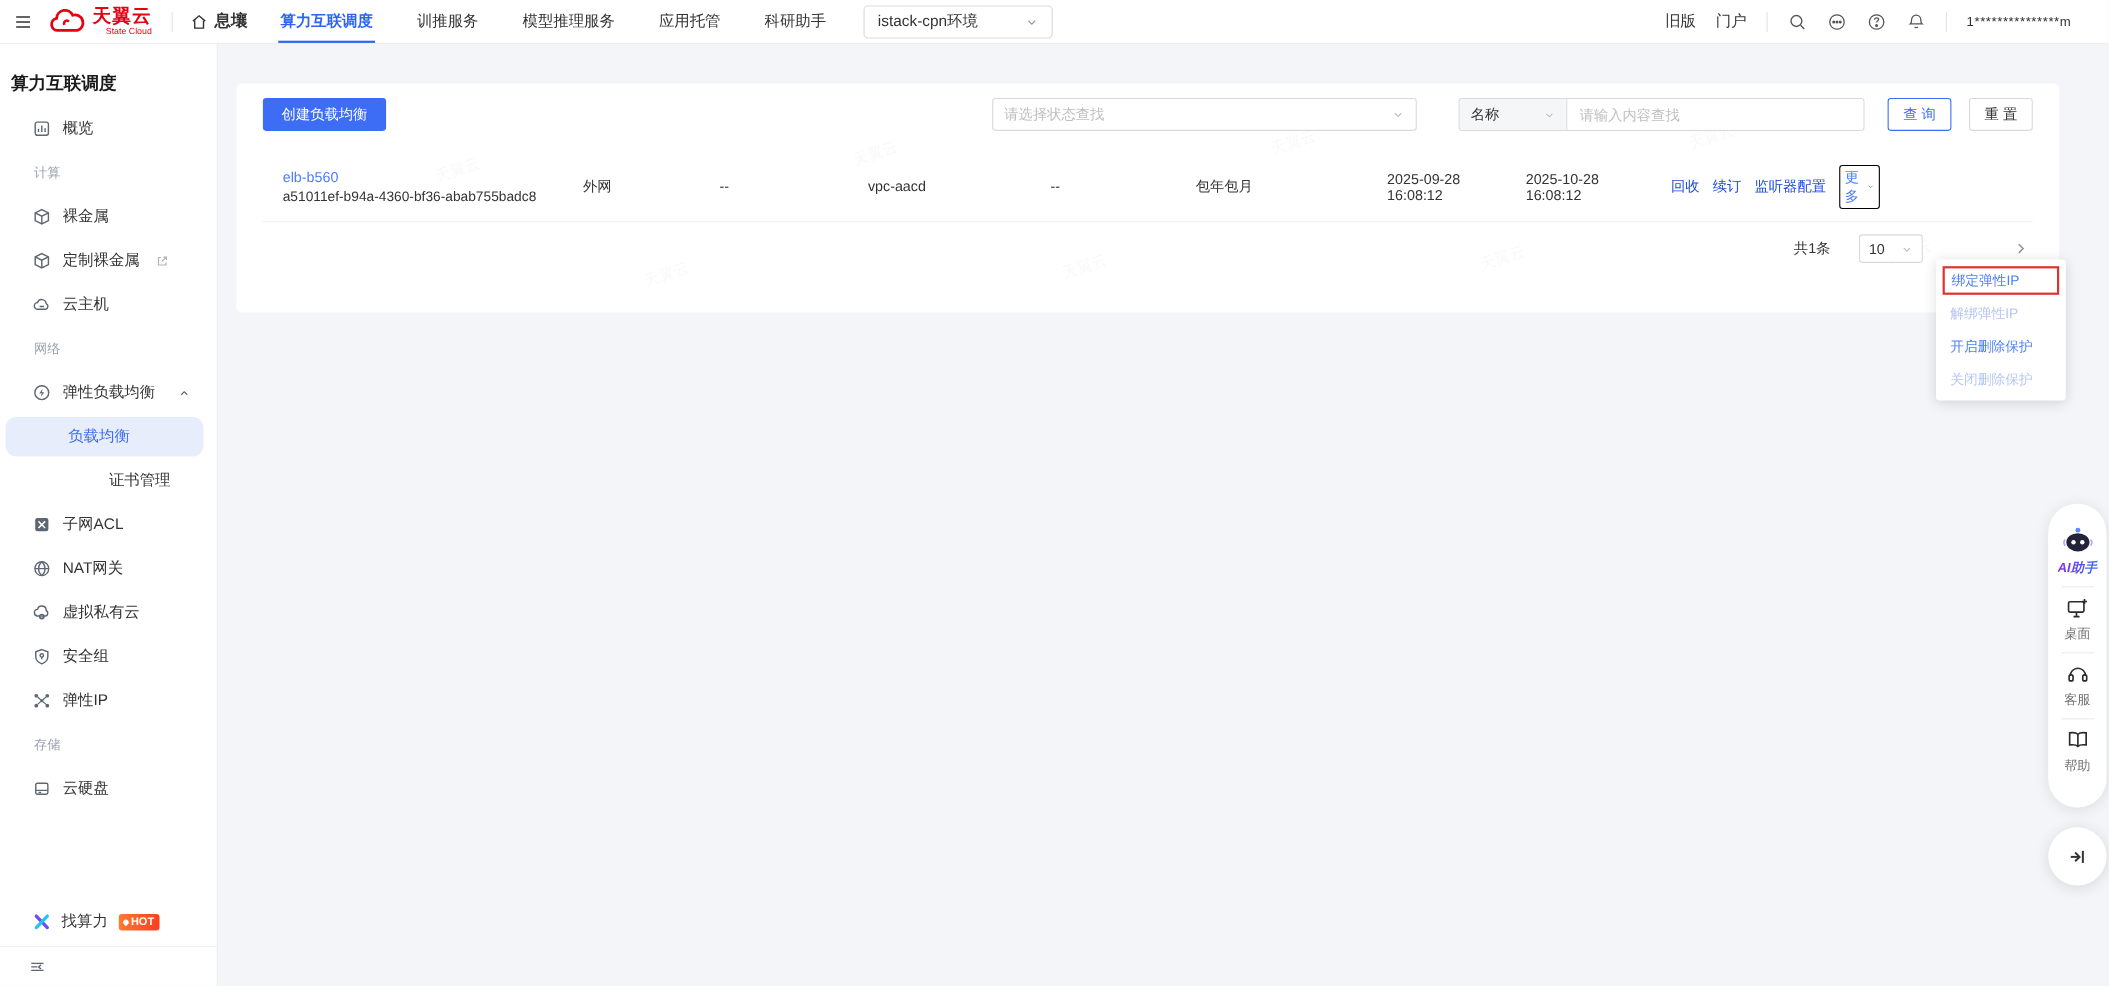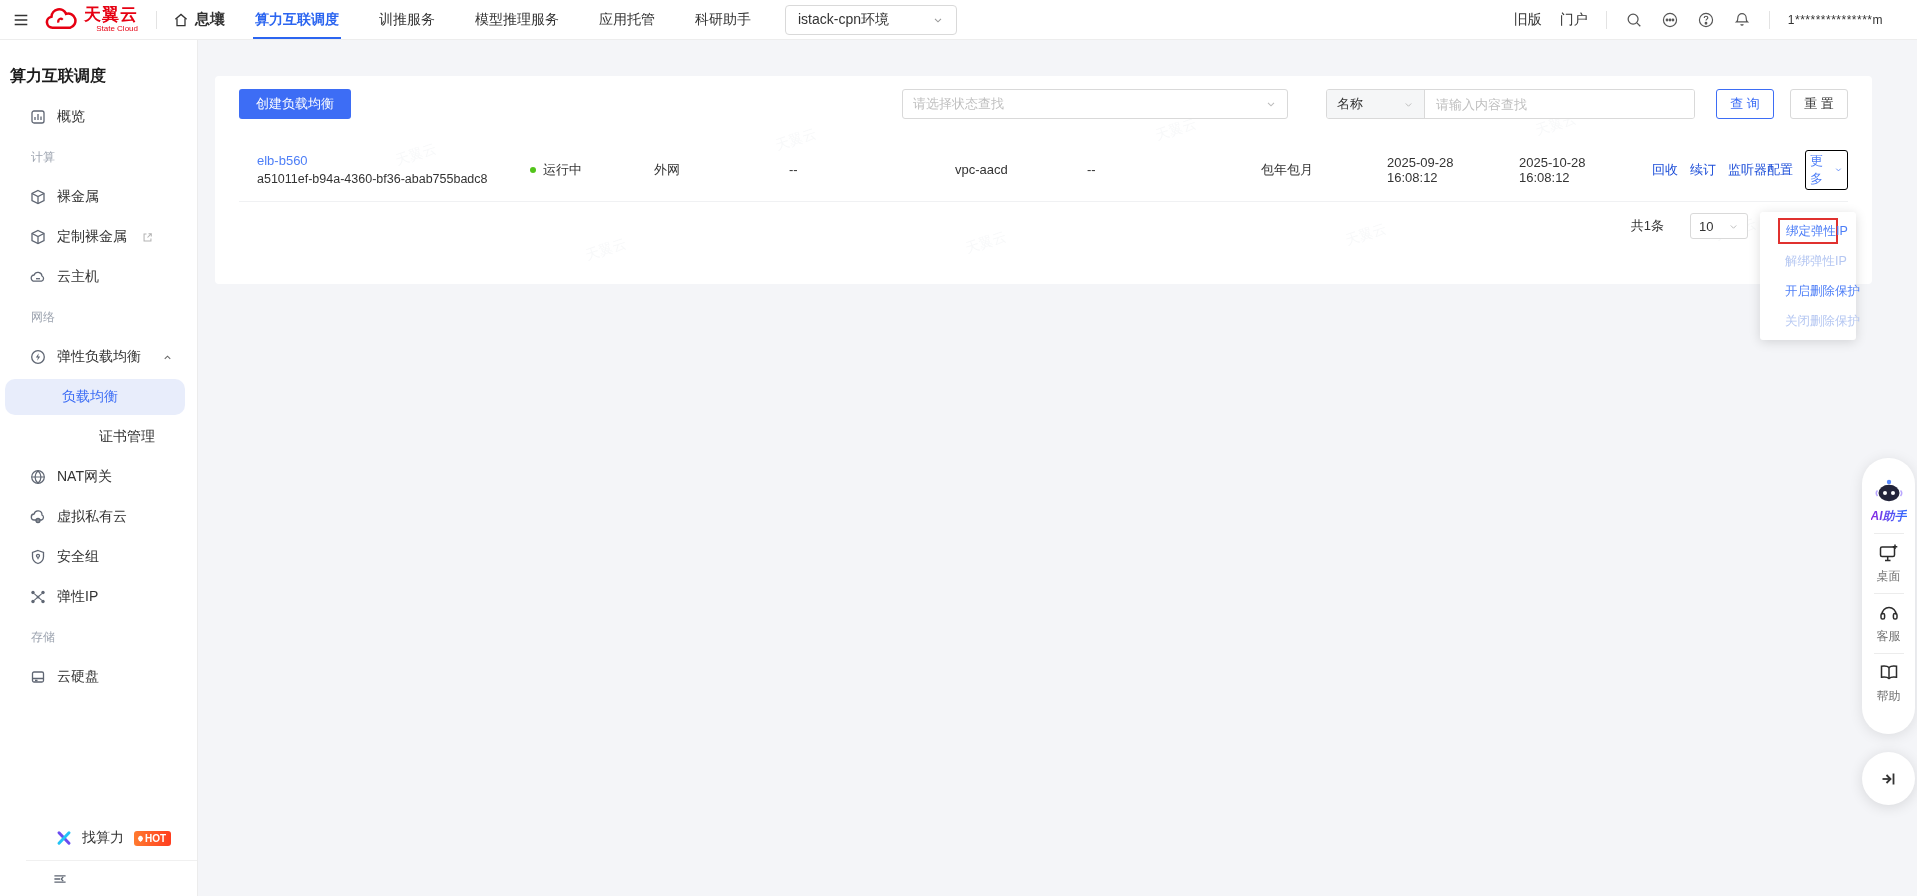--- a/index.html
+++ b/index.html
@@ -39,21 +39,21 @@
            font-size:12px; color:#9ca3af; }
   .s-item { height:40px; display:flex; align-items:center; padding-left:30px; gap:11px;
             font-size:14px; color:#333; cursor:pointer; }
   .s-ic { display:flex; align-items:center; width:16px; }
   .s-item .chev-up { margin-left:auto; margin-right:24px; display:flex; }
   .s-sub { height:40px; display:flex; align-items:center; padding-left:57px;
            font-size:14px; color:#333; cursor:pointer;margin-left:42px; }
   .s-sub.active { height:36px; margin:2px 12px 2px 5px; 
                   background:#e8edfb; color:#3d6df5; border-radius:10px; }
   .ext { margin-left:4px; display:flex; }
-  .sb-bottom { position:absolute; left:0; right:0; bottom:0;padding-left:26px; }
+  .sb-bottom { position:absolute; left:0; right:0; bottom:0; }
   .sb-find { height:44px; display:flex; align-items:center; gap:10px; padding-left:30px;
              font-size:14px; cursor:pointer; }
   .hot { background:linear-gradient(90deg,#ff7a2f,#ff3d1f); color:#fff; font-size:10px;
          font-weight:bold; border-radius:3px; padding:2px 5px 2px 4px; display:inline-flex;
          align-items:center; gap:2px; }
   .hot .drop { width:5px; height:5px; background:#fff; border-radius:50% 50% 50% 0;
                transform:rotate(-45deg); display:inline-block; }
   .sb-collapse { border-top:1px solid #f0f0f0; height:36px; display:flex; align-items:center;
                  padding-left:26px; cursor:pointer; }
 
@@ -110,22 +110,22 @@
 
   .pager { display:flex; align-items:center; justify-content:flex-end; height:48px;
            padding-right:4px; position:relative; z-index:1; }
   .pager-total { font-size:13px; color:#333; }
   .psize { margin-left:26px; width:58px; height:26px; border:1px solid #d9d9d9; border-radius:3px;
            display:flex; align-items:center; justify-content:space-between; padding:0 8px;
            font-size:13px; cursor:pointer; background:#fff; }
   .pnext { margin-left:82px; display:flex; align-items:center; cursor:pointer; }
 
   
-  .menu { position:absolute; left:1760px; top:212px; width:96px; background:#fff;
-          border-radius:3px; box-shadow:0 2px 12px rgba(0,0,0,.14); padding:4px 16px; z-index:60; }
+  .menu { position:absolute; left:1760px; top:236px; width:118px; background:#fff;
+          border-radius:3px; box-shadow:0 2px 12px rgba(0,0,0,.14); padding:4px 4px; z-index:60; }
   .menu-item { height:30px; line-height:30px; padding:0 9px; font-size:12.5px; color:#4d7ef7;
                cursor:pointer; white-space:nowrap; }
   .menu-item.disabled { color:#b5c7f2; cursor:default; }
   .menu-item.highlight { height:26px; line-height:22px; margin:2px 2px;
                          border:2px solid #e0312f; padding:0 6px; }
 
   
   .float-bar { position:absolute; left:1862px; top:458px; width:53px; height:276px;
                background:#fff; border-radius:26px; box-shadow:0 2px 14px rgba(0,0,0,.1);
                display:flex; flex-direction:column; align-items:center; padding-top:12px; z-index:70; }
@@ -280,20 +280,29 @@
     <span class="chev-up">
       <svg width="11" height="11" viewBox="0 0 16 16" fill="none" stroke="#666" stroke-width="1.5">
           <path d="M4 10 8 6l4 4"></path>
         </svg>
     </span>
   </div>
 
   <div class="s-sub active">负载均衡</div>
   <div class="s-sub">证书管理</div>
 
+  <div class="s-item">
+    <span class="s-ic">
+      <svg width="16" height="16" viewBox="0 0 16 16">
+          <rect x="2" y="2" width="12" height="12" rx="2" fill="#5f6673"></rect>
+          <path d="M5 5l6 6M11 5 5 11" stroke="#fff" stroke-width="1.4"></path>
+        </svg>
+    </span>
+    <span>子网ACL</span>
+  </div>
 
   <div class="s-item">
     <span class="s-ic">
       <svg width="16" height="16" viewBox="0 0 16 16" fill="none" stroke="#5f6673" stroke-width="1.2">
           <circle cx="8" cy="8" r="6.3"></circle>
           <path d="M1.7 8h12.6M8 1.7c-4 3.8-4 8.8 0 12.6M8 1.7c4 3.8 4 8.8 0 12.6"></path>
         </svg>
     </span>
     <span>NAT网关</span>
   </div>
@@ -399,24 +408,20 @@
       </div>
       <button class="btn-outline-blue">查 询</button>
       <button class="btn-outline-gray">重 置</button>
     </div>
 
     <div class="tbl">
       <div class="tgrid trow">
         <div class="cell cell-name">
           <span class="name-link">elb-b560</span>
           <span class="id-text">a51011ef-b94a-4360-bf36-abab755badc8</span>
-        </div>
-        <div class="cell">
-          <span class="dot"></span>
-          <span>运行中</span>
         </div>
         <div class="cell">外网</div>
         <div class="cell">--</div>
         <div class="cell">vpc-aacd</div>
         <div class="cell">--</div>
         <div class="cell">包年包月</div>
         <div class="cell">2025-09-28 16:08:12</div>
         <div class="cell">2025-10-28 16:08:12</div>
         <div class="cell ops">
           <span class="op-link">回收</span>

